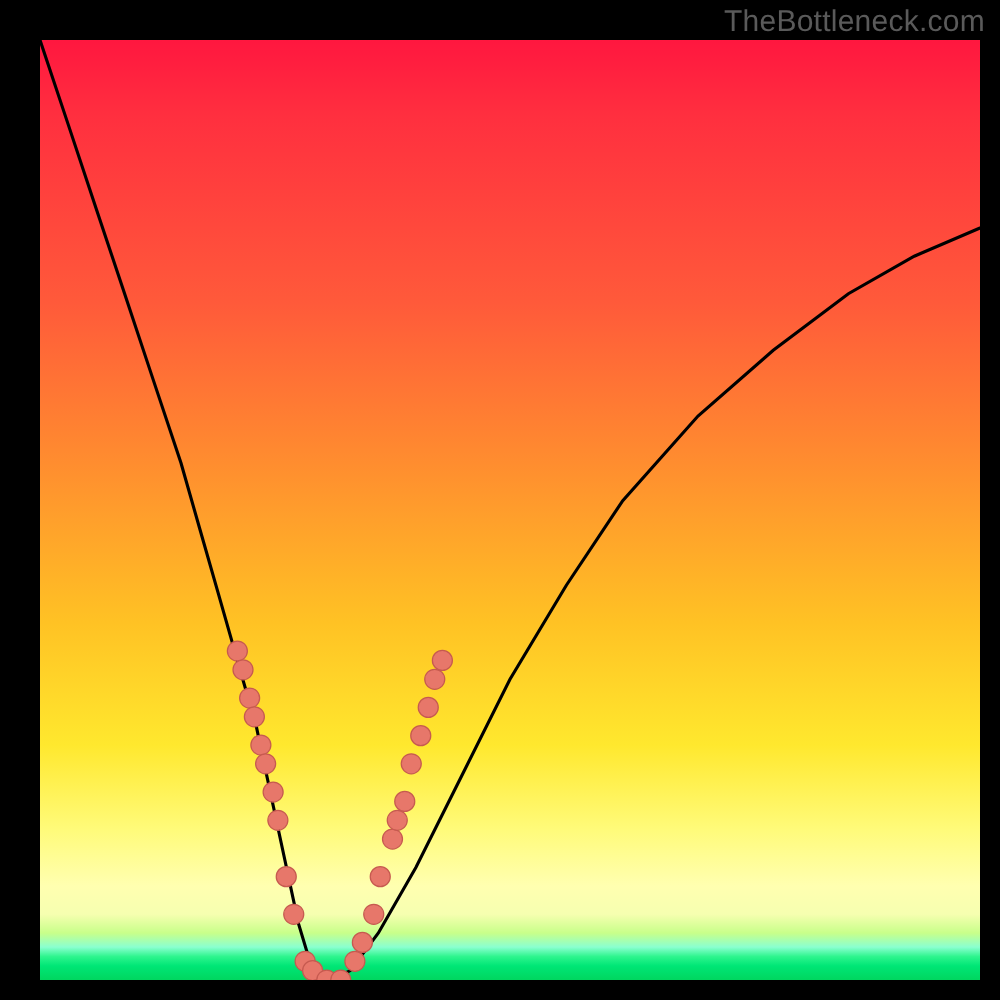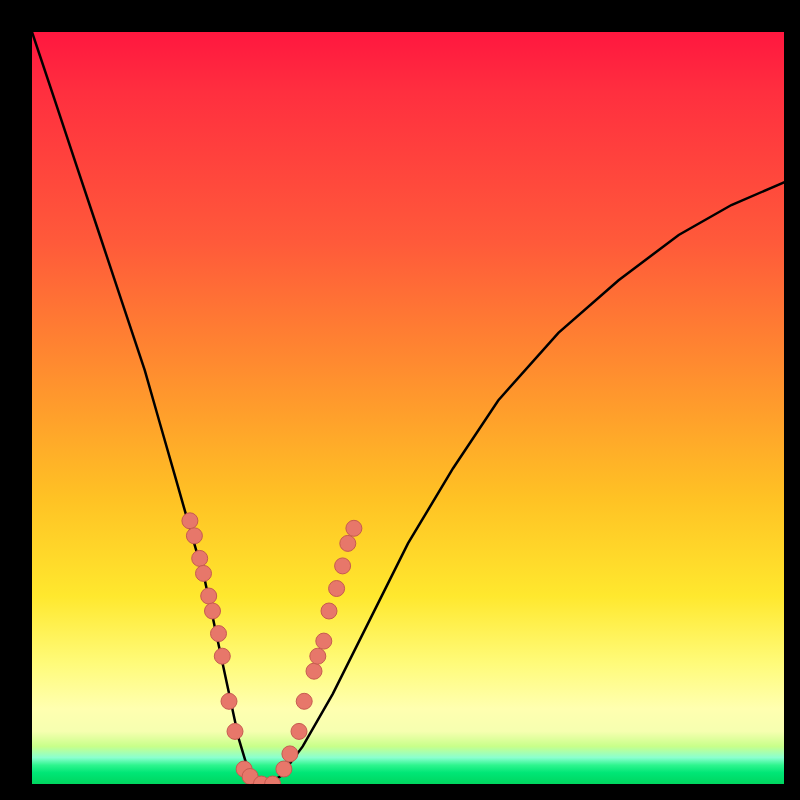--- a/index.html
+++ b/index.html
@@ -61,20 +61,21 @@
     position: absolute;
     inset: 0;
     width: 100%;
     height: 100%;
   }
 </style>
 </head>
 <body>
 
 <div class="outer">
+  <div class="watermark">TheBottleneck.com</div>
   <div class="plot-area">
     <div class="gradient"></div>
     <svg class="curve" viewBox="0 0 752 752" preserveAspectRatio="none">
       <path id="curve-path" fill="none" stroke="#000000" stroke-width="2.5" stroke-linecap="round" d="M0.0 0.0 L22.6 67.7 L45.1 135.4 L67.7 203.0 L90.2 270.7 L112.8 338.4 L127.8 391.0 L142.9 443.7 L157.9 496.3 L173.0 549.0 L184.2 601.6 L195.5 654.2 L206.8 706.9 L218.1 744.5 L233.1 752.0 L248.2 744.5 L270.7 714.4 L300.8 661.8 L338.4 586.6 L376.0 511.4 L421.1 436.2 L466.2 368.5 L526.4 300.8 L586.6 248.2 L646.7 203.0 L699.4 173.0 L752.0 150.4"></path>
       <g id="markers">
           <circle cx="157.9" cy="488.8" r="8" fill="#e7776a" stroke="#c65a50" stroke-width="1"></circle>
           <circle cx="162.4" cy="503.8" r="8" fill="#e7776a" stroke="#c65a50" stroke-width="1"></circle>
           <circle cx="167.7" cy="526.4" r="8" fill="#e7776a" stroke="#c65a50" stroke-width="1"></circle>
           <circle cx="171.5" cy="541.4" r="8" fill="#e7776a" stroke="#c65a50" stroke-width="1"></circle>
           <circle cx="176.7" cy="564.0" r="8" fill="#e7776a" stroke="#c65a50" stroke-width="1"></circle>

